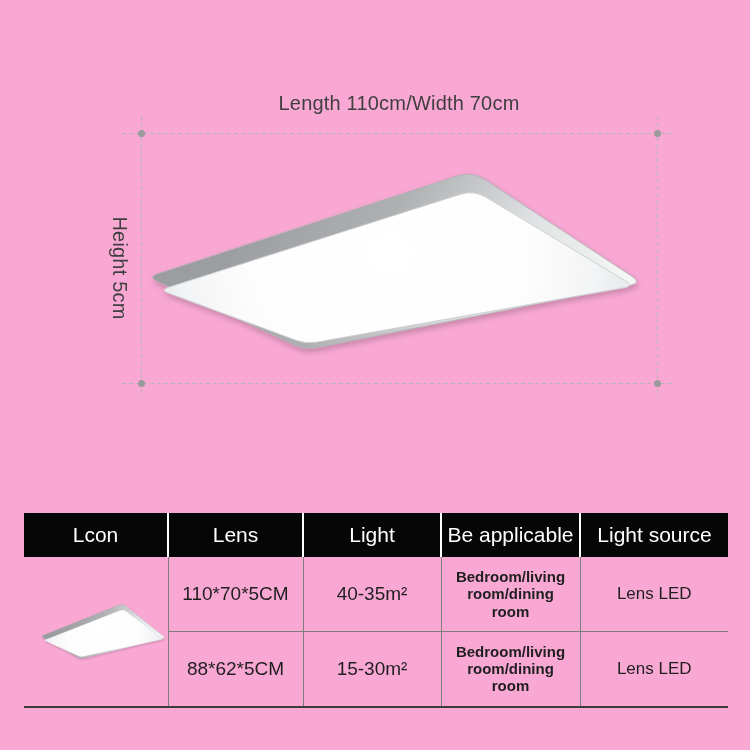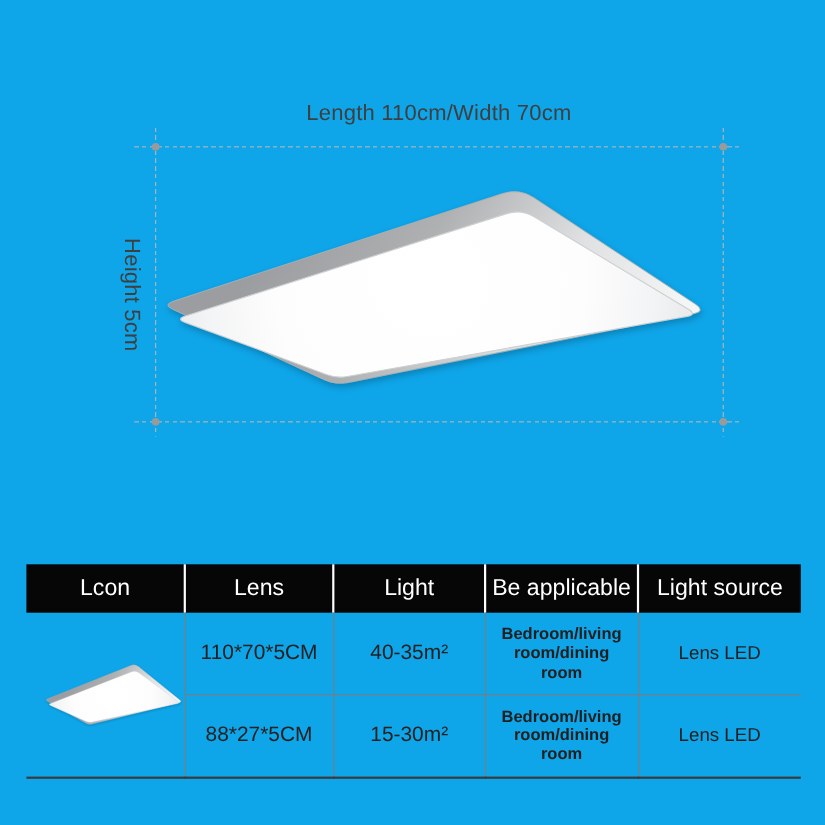--- a/index.html
+++ b/index.html
@@ -1,17 +1,17 @@
 <!DOCTYPE html>
 <html><head>
 <meta charset="utf-8">
 <style>
   html,body{margin:0;padding:0;background:#ffffff;}
   body{font-family:"Liberation Sans","DejaVu Sans",sans-serif;}
-  .canvas{position:relative;width:750px;height:750px;background:#0ea5e9;overflow:hidden;}
+  .canvas{position:relative;width:750px;height:750px;background:#f9a8d4;overflow:hidden;}
 
   
   .dim-label{position:absolute;color:#3f3f3f;font-size:20px;letter-spacing:.2px;white-space:nowrap;}
   .dim-label.top{left:149px;top:92px;width:500px;text-align:center;}
   .dim-label.side{left:38px;top:255px;width:160px;height:26px;text-align:center;
                   transform:rotate(90deg);}
   .dash-h{position:absolute;height:1px;width:550px;left:122px;
           background:repeating-linear-gradient(90deg,#b5b5b5 0 4px,transparent 4px 7px);}
   .dash-v{position:absolute;width:1px;height:281px;top:116px;
           background:repeating-linear-gradient(180deg,#b5b5b5 0 4px,transparent 4px 7px);}
@@ -107,21 +107,21 @@
           <svg class="lamp-small" viewBox="0 0 530 200" preserveAspectRatio="none">
             <use href="#lamp-shape"></use>
           </svg>
         </td>
         <td class="v rb cell-size">110*70*5CM</td>
         <td class="v rb cell-space">40-35m²</td>
         <td class="v rb cell-app">Bedroom/living room/dining room</td>
         <td class="v rb cell-light">Lens LED</td>
       </tr>
       <tr>
-        <td class="v cell-size">88*27*5CM</td>
+        <td class="v cell-size">88*62*5CM</td>
         <td class="v cell-space">15-30m²</td>
         <td class="v cell-app">Bedroom/living room/dining room</td>
         <td class="v cell-light">Lens LED</td>
       </tr>
     </tbody>
   </table>
 
 </div>
 
 </body></html>

